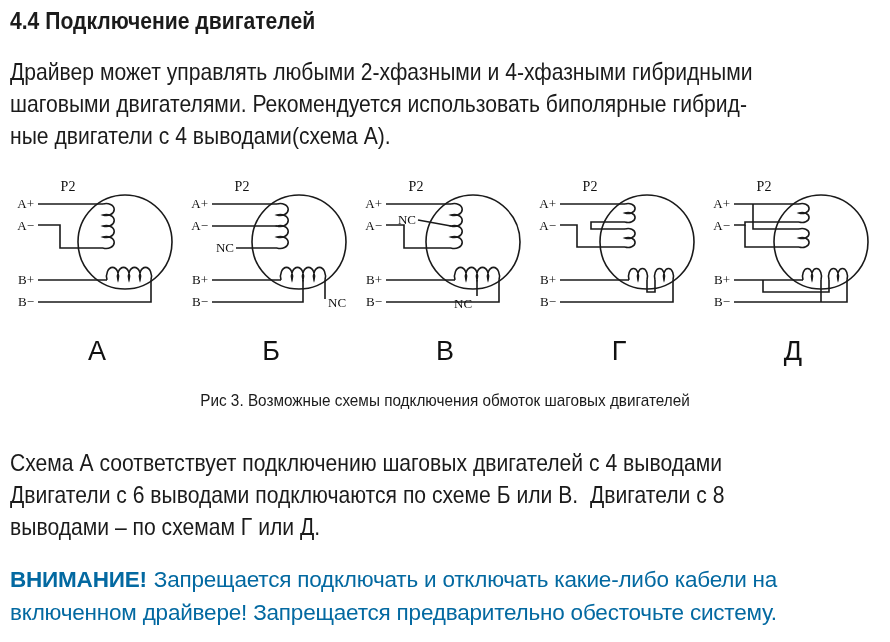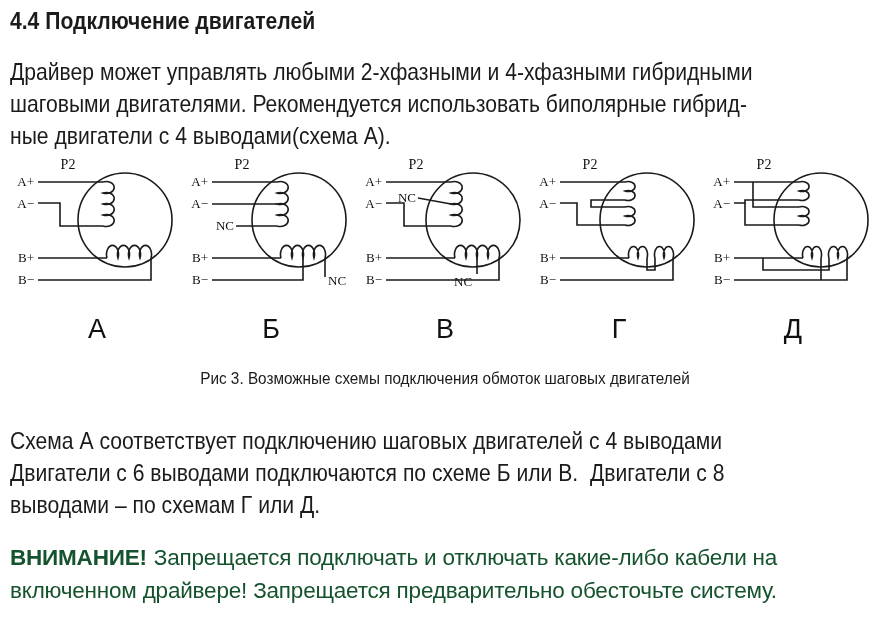--- a/index.html
+++ b/index.html
@@ -15,21 +15,21 @@
   .heading {
     font-size: 24px; font-weight: 700; line-height: 30px;
     margin: 0;
     transform: scaleX(0.88); transform-origin: 0 0;
     white-space: pre;
   }
   .para { margin-top: 20px; font-size: 24px; line-height: 32px;
           transform: scaleX(0.88); transform-origin: 0 0; }
   .para .line { white-space: pre; }
 
-  .figure { }
+  .figure { margin-top: 22px; }
   .diagrams-row { display: flex; gap: 4px; padding-left: 2px; }
   .diagram { width: 170px; }
   .dsvg { display: block; }
   .wire { fill: none; stroke: #1a1a1a; stroke-width: 1.6; }
   .coil { fill: none; stroke: #1a1a1a; stroke-width: 1.6; }
   .tlbl { font-family: "Liberation Serif", serif; font-size: 13px; fill: #111; }
   .plbl { font-family: "Liberation Serif", serif; font-size: 14px; fill: #111; }
   .diagram-letter {
     margin-top: 14px; font-size: 27px; line-height: 30px;
     text-align: center; color: #111;
@@ -184,16 +184,16 @@
 
   <div class="caption">Рис 3. Возможные схемы подключения обмоток шаговых двигателей</div>
 </div>
 
 <div class="para para2">
   <div class="line">Схема А соответствует подключению шаговых двигателей с 4 выводами</div>
   <div class="line">Двигатели с 6 выводами подключаются по схеме Б или В.  Двигатели с 8</div>
   <div class="line">выводами – по схемам Г или Д.</div>
 </div>
 
-<div class="warning" style="color: #14532d;">
+<div class="warning" style="color: #0369a1;">
   <div class="warn-line"><strong>ВНИМАНИЕ!</strong><span>Запрещается подключать и отключать какие-либо кабели на</span></div>
   <div class="warn-line">включенном драйвере! Запрещается предварительно обесточьте систему.</div>
 </div>
 
 </body></html>

